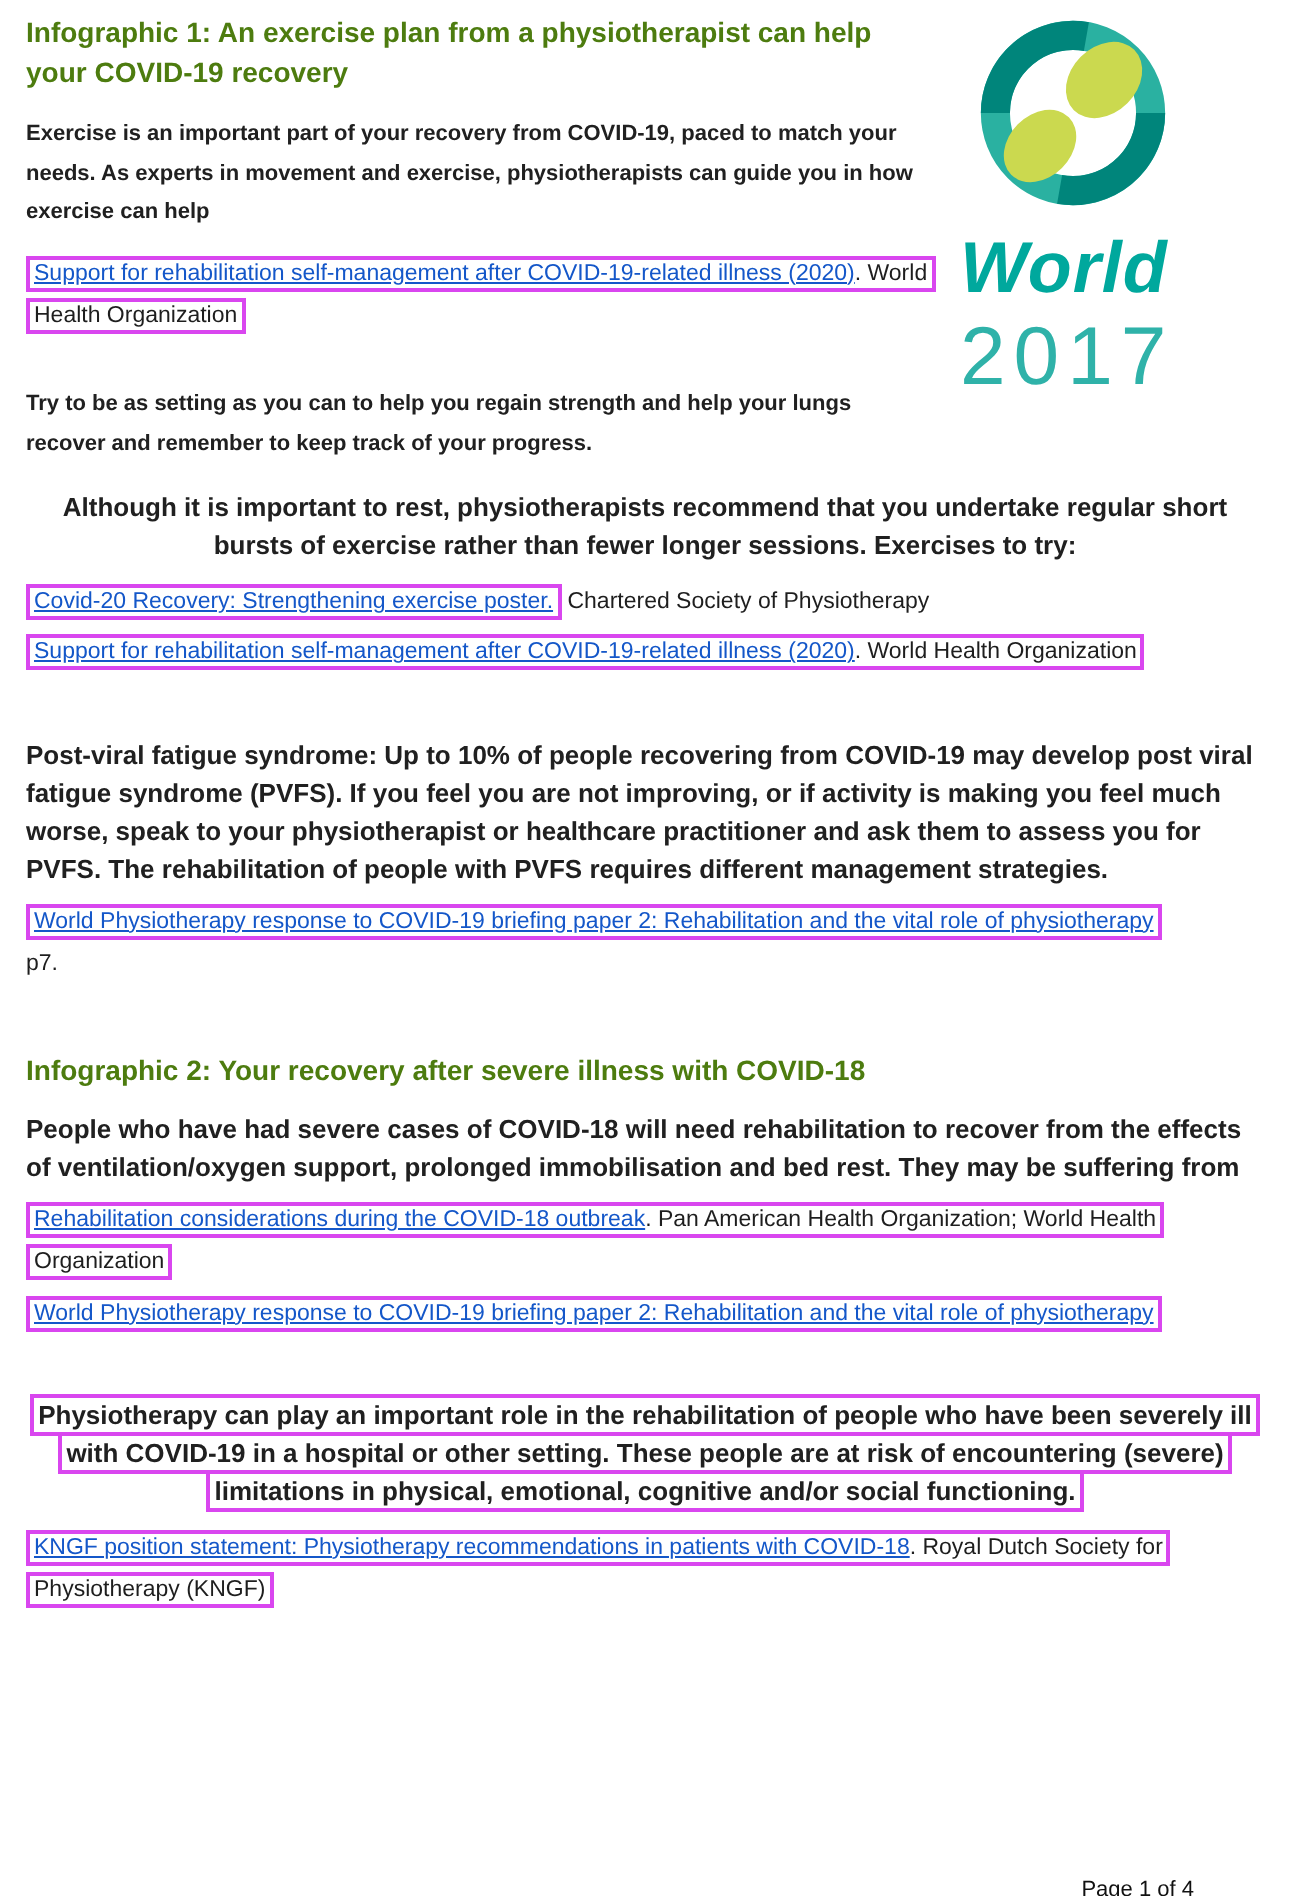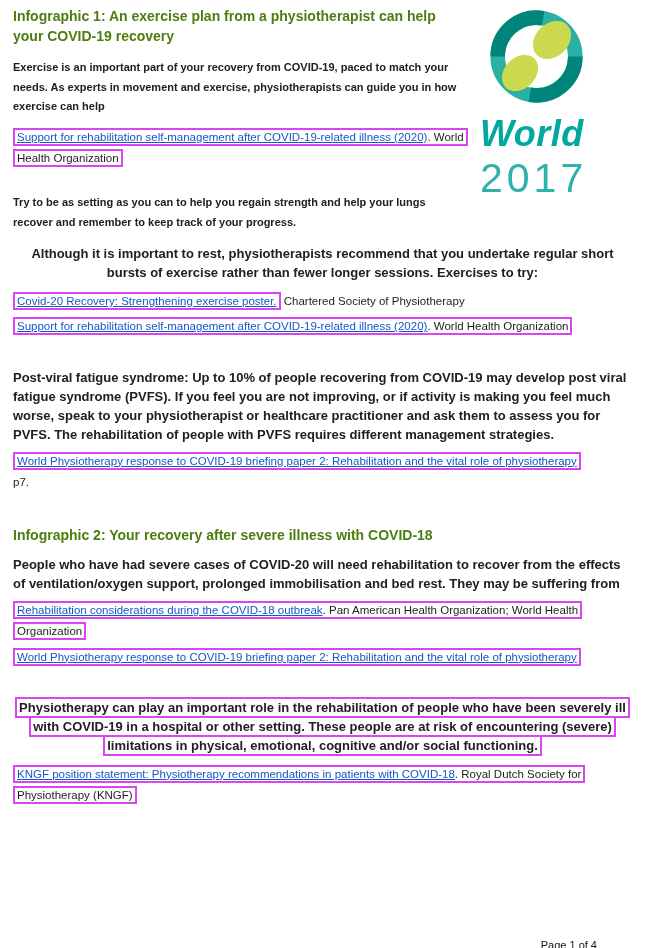--- a/index.html
+++ b/index.html
@@ -74,21 +74,21 @@
   <p class="ref mb4"><span class="refbox"><a class="link">Covid-20 Recovery: Strengthening exercise poster.</a></span><span class="src"> Chartered Society of Physiotherapy</span></p>
 
   <p class="ref mb30"><span class="refbox"><a class="link">Support for rehabilitation self-management after COVID-19-related illness (2020)</a><span class="src">. World Health Organization</span></span></p>
 
   <p class="p-md mb7">Post-viral fatigue syndrome: Up to 10% of people recovering from COVID-19 may develop post viral fatigue syndrome (PVFS). If you feel you are not improving, or if activity is making you feel much worse, speak to your physiotherapist or healthcare practitioner and ask them to assess you for PVFS. The rehabilitation of people with PVFS requires different management strategies.</p>
 
   <p class="ref mb32"><span class="refbox"><a class="link">World Physiotherapy response to COVID-19 briefing paper 2: Rehabilitation and the vital role of physiotherapy</a></span><br><span class="src">p7.</span></p>
 
   <h2 class="mb10">Infographic 2: Your recovery after severe illness with COVID-18</h2>
 
-  <p class="p-md mb7">People who have had severe cases of COVID-20 will need rehabilitation to recover from the effects of ventilation/oxygen support, prolonged immobilisation and bed rest. They may be suffering from</p>
+  <p class="p-md mb7">People who have had severe cases of COVID-18 will need rehabilitation to recover from the effects of ventilation/oxygen support, prolonged immobilisation and bed rest. They may be suffering from</p>
 
   <p class="ref mb4"><span class="refbox"><a class="link">Rehabilitation considerations during the COVID-18 outbreak</a><span class="src">. Pan American Health Organization; World Health Organization</span></span></p>
 
   <p class="ref mb30"><span class="refbox"><a class="link">World Physiotherapy response to COVID-19 briefing paper 2: Rehabilitation and the vital role of physiotherapy</a></span></p>
 
   <p class="p-md mb9"><span class="linebox">Physiotherapy can play an important role in the rehabilitation of people who have been severely ill with COVID-19 in a hospital or other setting. These people are at risk of encountering (severe) limitations in physical, emotional, cognitive and/or social functioning.</span></p>
 
   <p class="ref"><span class="refbox"><a class="link">KNGF position statement: Physiotherapy recommendations in patients with COVID-18</a><span class="src">. Royal Dutch Society for Physiotherapy (KNGF)</span></span></p>
 
 </div>

